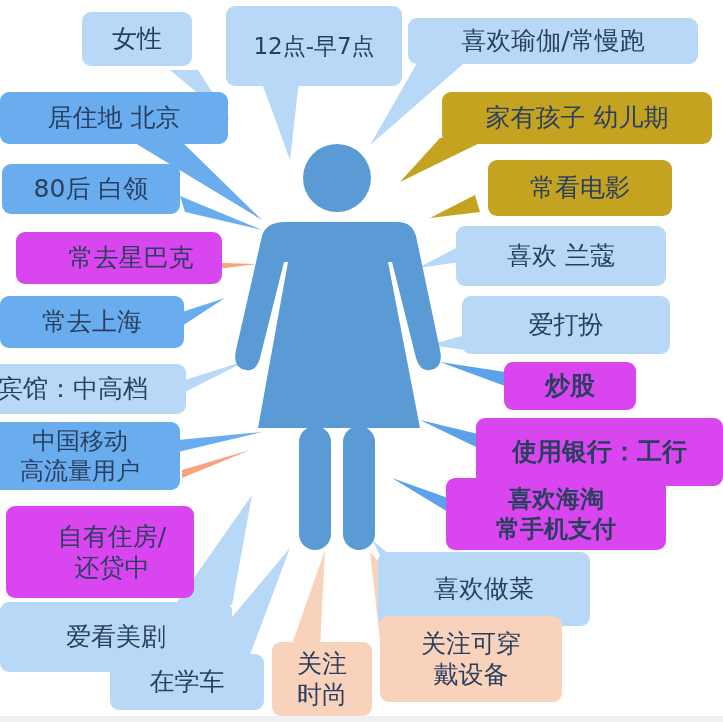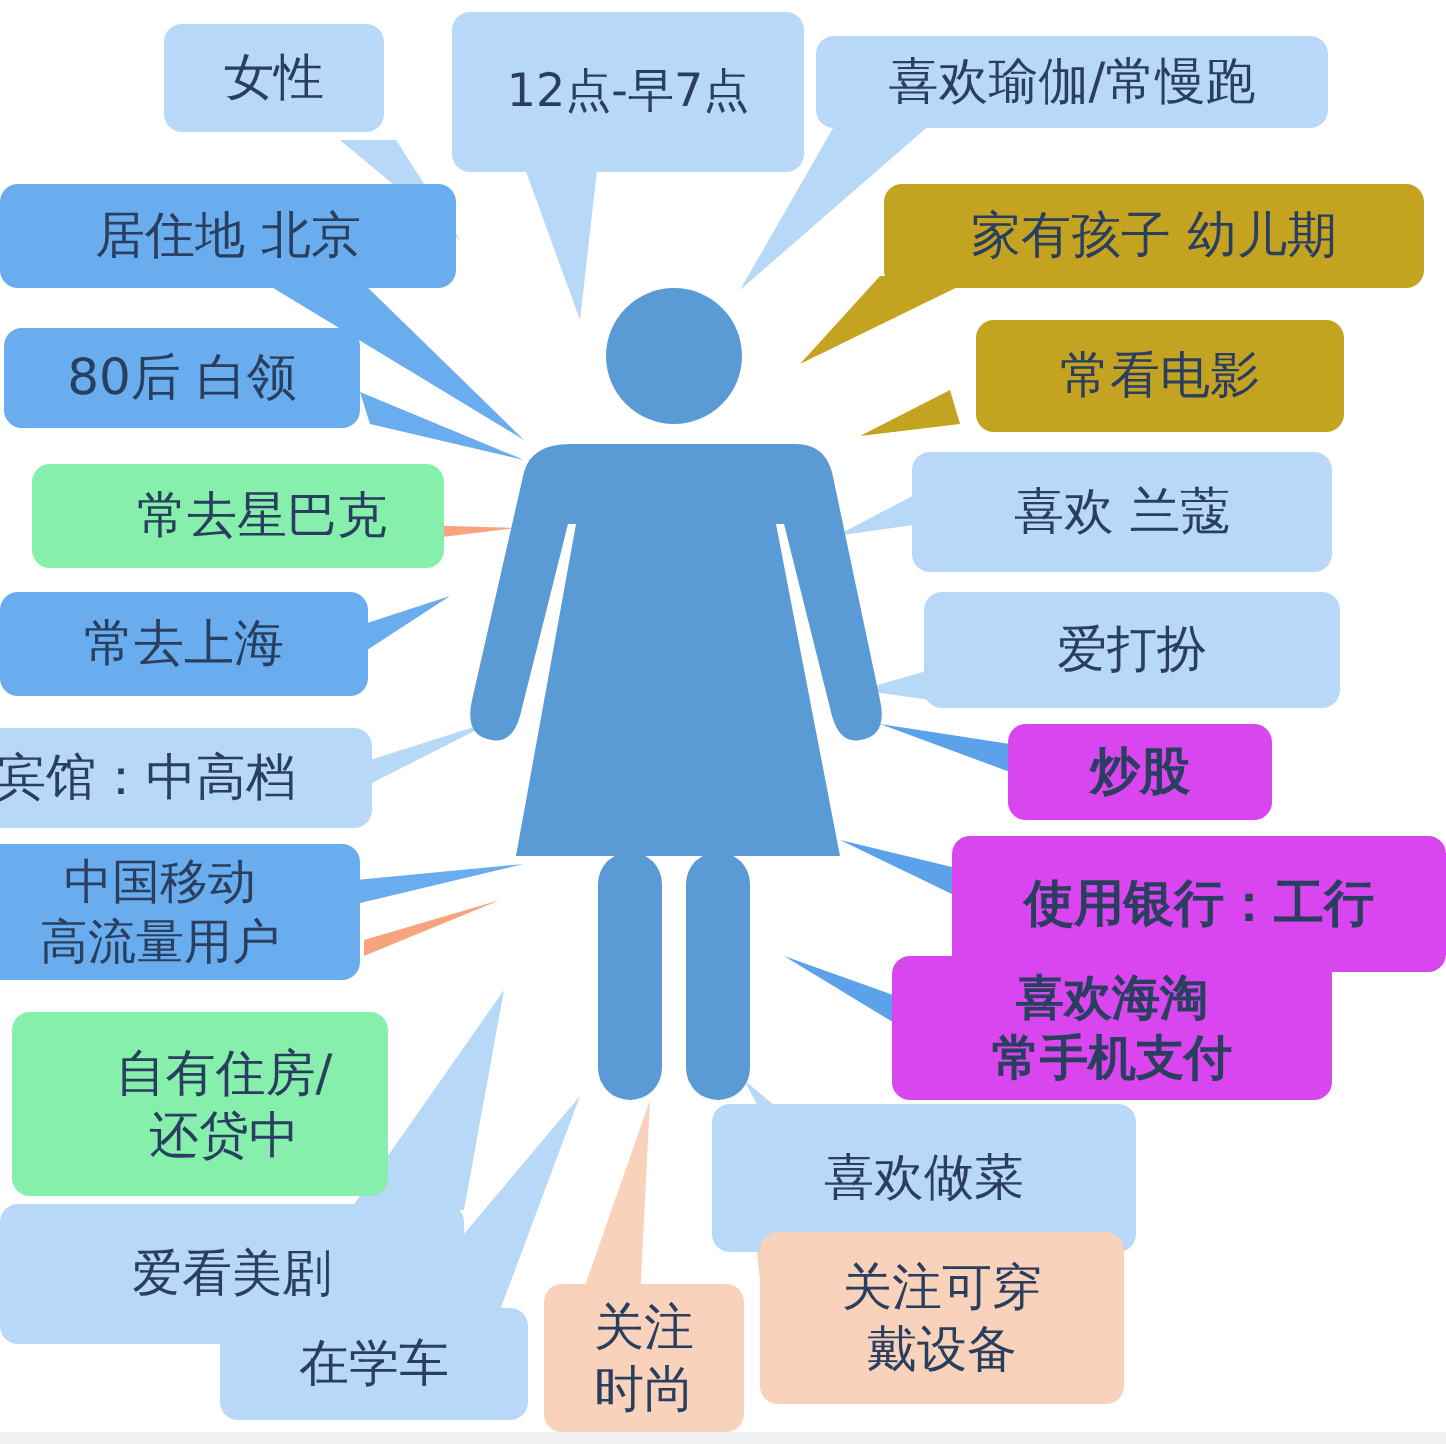--- a/index.html
+++ b/index.html
@@ -2,21 +2,21 @@
 <html><head>
 <meta charset="utf-8">
 <style>
   html,body{margin:0;padding:0;background:#ffffff;}
   #stage{position:relative;width:723px;height:722px;overflow:hidden;background:#ffffff;font-family:"DejaVu Sans","Liberation Sans",sans-serif;}
   #tails{position:absolute;left:0;top:0;width:723px;height:722px;}
   .bubble{position:absolute;border-radius:9px;display:flex;flex-direction:column;align-items:center;justify-content:center;color:#2a3f5f;font-size:25px;line-height:1.25;text-align:center;white-space:nowrap;box-sizing:border-box;}
   .light{background:#b7d8f6;}
   .mid{background:#69adee;}
   .dark{background:#d946ef;font-weight:bold;}
-  .orange{background:#86efac;padding-left:24px;}
+  .orange{background:#d946ef;padding-left:24px;}
   .peach{background:#f9d2bb;}
   .gold{background:#c4a320;margin-left:10px;}
   #figure{position:absolute;left:0;top:0;}
   .bottom-line{position:absolute;left:0;top:716px;width:723px;height:6px;background:#eef0f2;}
 </style>
 </head>
 <body>
 
 <div id="stage">
 
@@ -75,21 +75,21 @@
   </svg>
 
   <div class="bubble light" style="left:82px;top:12px;width:110px;height:54px;">
     <span>女性</span>
   </div>
 
   <div class="bubble light" style="left:226px;top:6px;width:176px;height:80px;font-size:23px;">
     <span>12点-早7点</span>
   </div>
 
-  <div class="bubble light" style="left:408px;top:18px;width:256px;height:46px;text-align:center;">
+  <div class="bubble light" style="left:408px;top:18px;width:290px;height:46px;text-align:center;">
     <span>喜欢瑜伽/常慢跑</span>
   </div>
 
   <div class="bubble mid" style="left:0px;top:92px;width:228px;height:52px;">
     <span>居住地 北京</span>
   </div>
 
   <div class="bubble gold" style="left:432px;top:92px;width:270px;height:52px;">
     <span>家有孩子 幼儿期</span>
   </div>
@@ -138,21 +138,21 @@
   <div class="bubble dark" style="left:446px;top:478px;width:220px;height:72px;font-size:24px;">
     <span>喜欢海淘</span>
     <span>常手机支付</span>
   </div>
 
   <div class="bubble orange" style="left:6px;top:506px;width:188px;height:92px;">
     <span>自有住房/</span>
     <span>还贷中</span>
   </div>
 
-  <div class="bubble light" style="left:356px;top:552px;width:212px;height:74px;">
+  <div class="bubble light" style="left:378px;top:552px;width:212px;height:74px;">
     <span>喜欢做菜</span>
   </div>
 
   <div class="bubble light" style="left:0px;top:602px;width:232px;height:70px;">
     <span>爱看美剧</span>
   </div>
 
   <div class="bubble peach" style="left:380px;top:616px;width:182px;height:86px;">
     <span>关注可穿</span>
     <span>戴设备</span>

